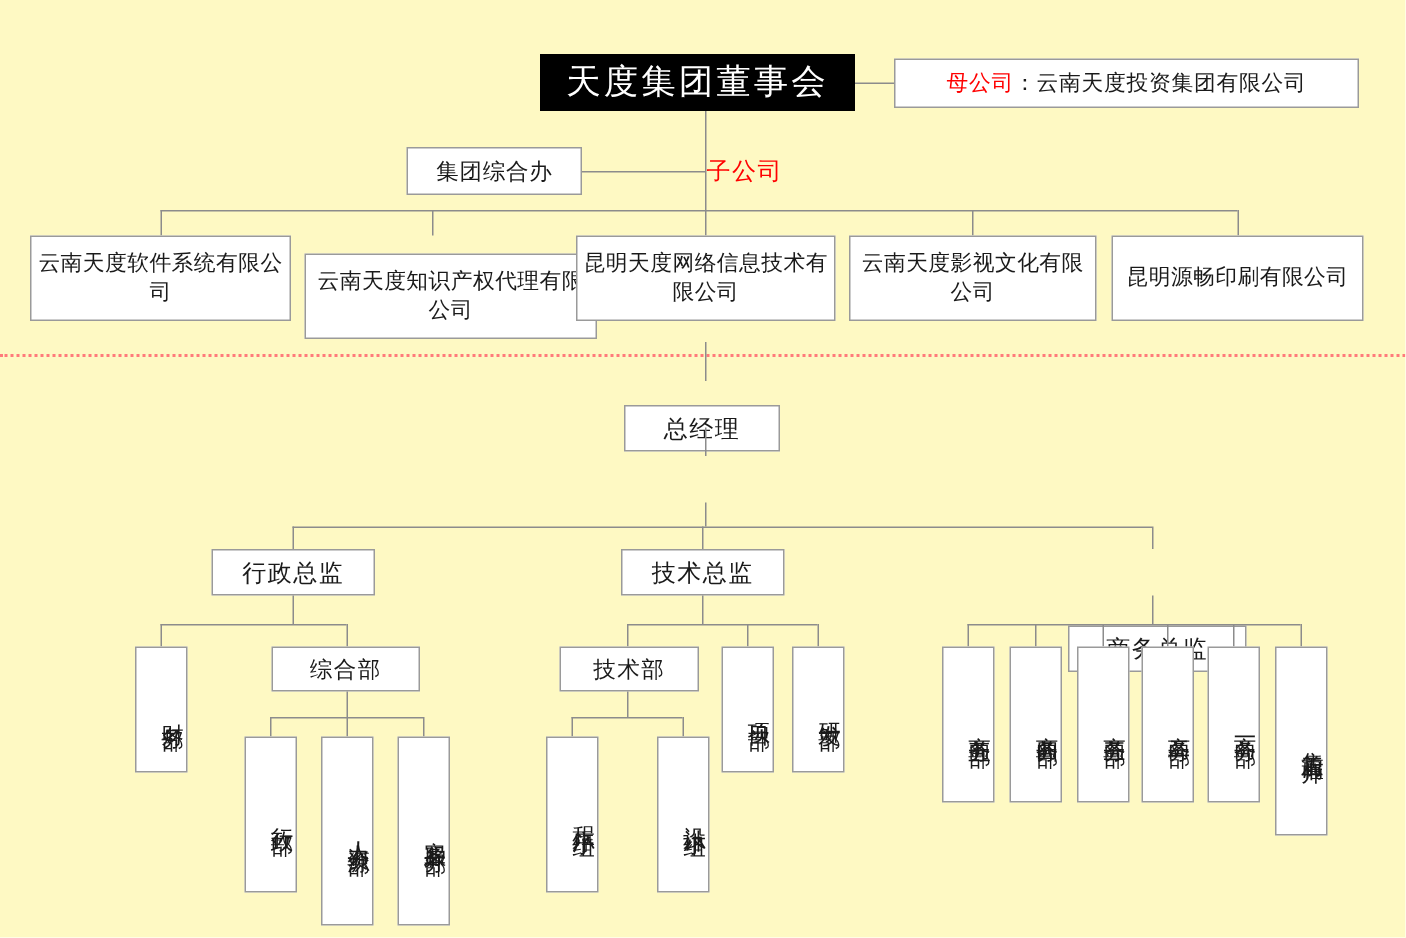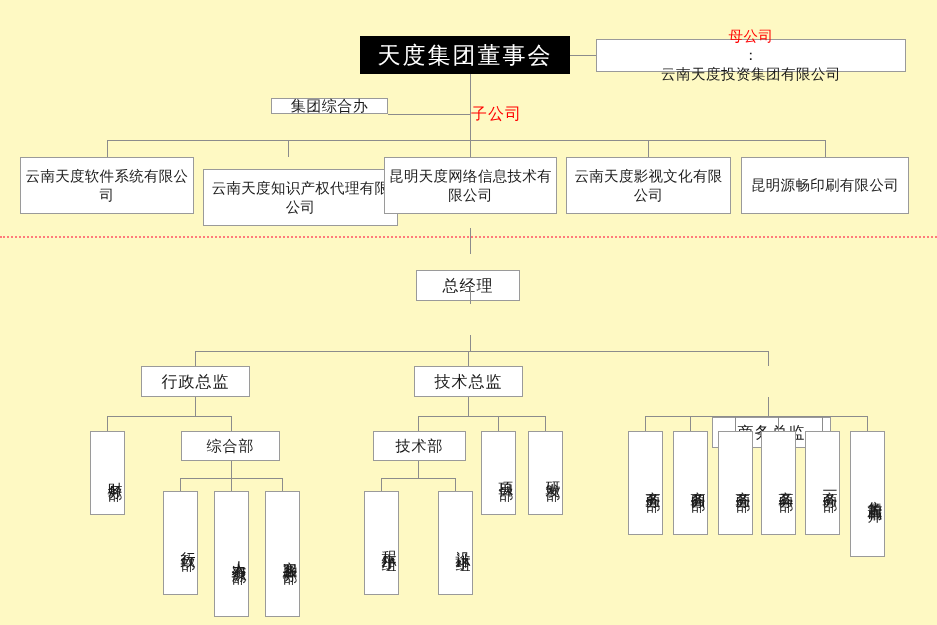--- a/index.html
+++ b/index.html
@@ -91,29 +91,29 @@
 </style>
 </head>
 <body>
 
 <div id="chart">
 
   <div class="node root" style="left:360px;top:36px;width:210px;height:38px;">天度集团董事会</div>
 
   <div class="ln h" style="left:570px;top:55px;width:26px;"></div>
 
-  <div class="legend-box" style="left:596px;top:39px;width:310px;height:33px;flex-direction:column;">
+  <div class="legend-box" style="left:596px;top:39px;width:310px;height:33px;">
     <span class="hl">母公司</span>
     <span>：</span>
     <span>云南天度投资集团有限公司</span>
   </div>
 
   <div class="ln v" style="left:470px;top:74px;height:66px;"></div>
 
-  <div class="node" style="left:271px;top:98px;width:117px;height:16px;">集团综合办</div>
+  <div class="node" style="left:271px;top:98px;width:117px;height:32px;">集团综合办</div>
   <div class="ln h" style="left:388px;top:114px;width:82px;"></div>
   <div class="legend-free" style="left:471px;top:104px;">子公司</div>
 
   <div class="ln h" style="left:107px;top:140px;width:718px;"></div>
   <div class="ln v" style="left:107px;top:140px;height:17px;"></div>
   <div class="ln v" style="left:288px;top:140px;height:17px;"></div>
   <div class="ln v" style="left:470px;top:140px;height:17px;"></div>
   <div class="ln v" style="left:648px;top:140px;height:17px;"></div>
   <div class="ln v" style="left:825px;top:140px;height:17px;"></div>
 

